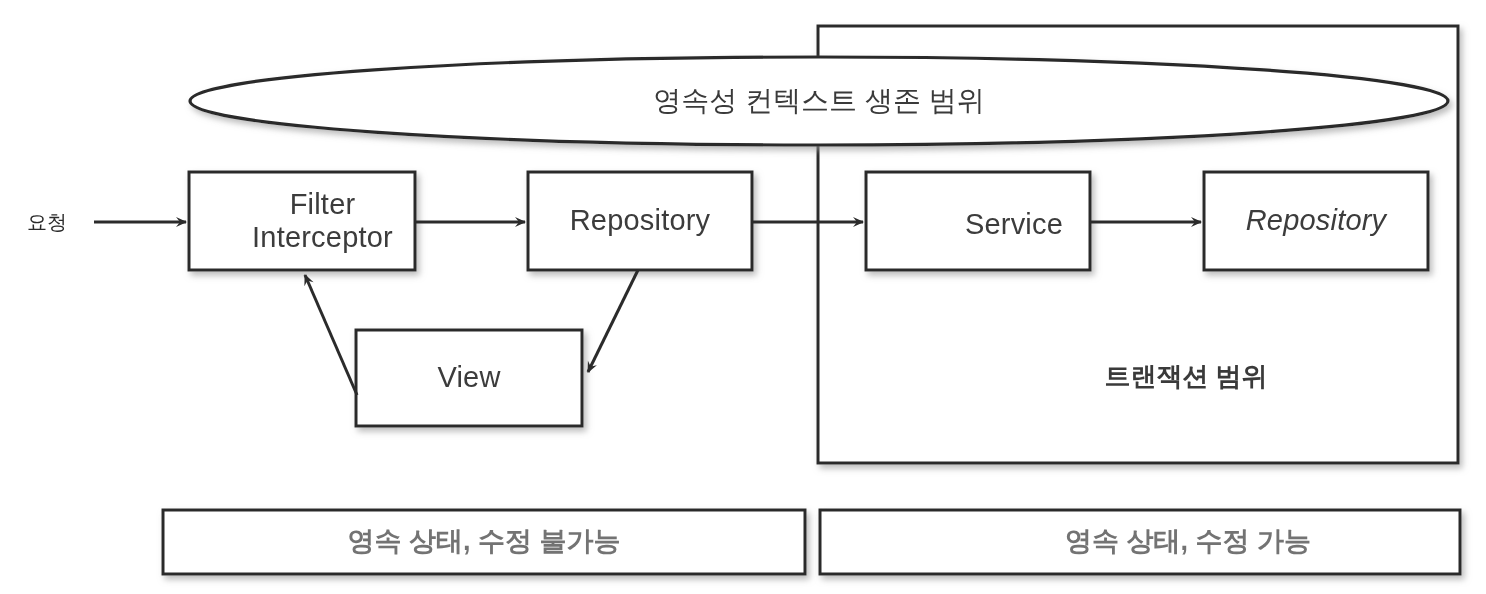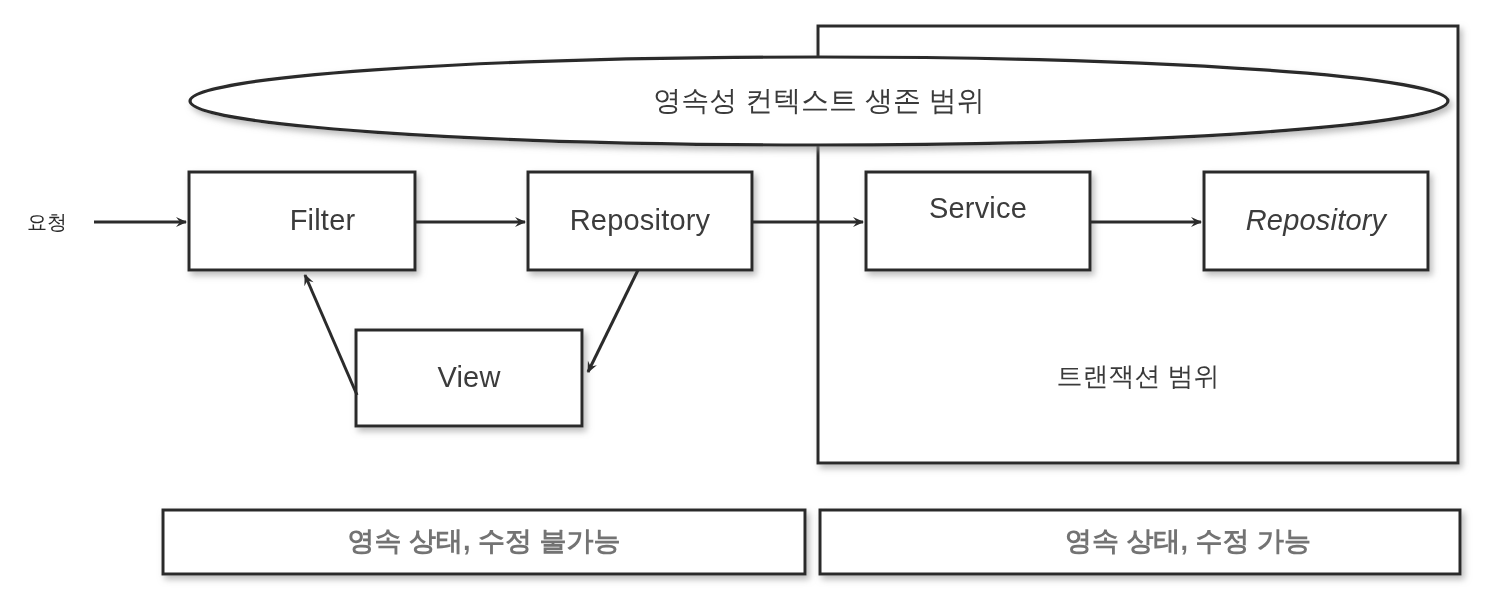--- a/index.html
+++ b/index.html
@@ -88,29 +88,30 @@
     <line x1="357" y1="395" x2="305" y2="275" stroke="#2b2b2b" stroke-width="3" marker-end="url(#arrowHead)"></line>
 
     <rect x="163" y="510" width="642" height="64" fill="#ffffff" stroke="#2b2b2b" stroke-width="3" filter="url(#softShadow)"></rect>
     <rect x="820" y="510" width="640" height="64" fill="#ffffff" stroke="#2b2b2b" stroke-width="3" filter="url(#softShadow)"></rect>
   </svg>
 
   <div class="node-label req-label" style="left:8px; top:202px; width:78px; height:40px;">요청</div>
 
   <div class="node-label scope-title" style="left:419px; top:81px; width:800px; height:40px;">영속성 컨텍스트 생존 범위</div>
 
-  <div class="node-label tx-label" style="left:938px; top:358px; width:400px; height:38px;">트랜잭션 범위</div>
+  <div class="node-label tx-label" style="left:986px; top:358px; width:400px; height:38px;font-weight:bold;">트랜잭션 범위</div>
 
   <div class="node-label box-label" style="left:189px; top:172px; width:267px; height:98px; flex-direction:column;">
     <span>Filter</span>
+    <span>Interceptor</span>
   </div>
 
   <div class="node-label box-label" style="left:528px; top:172px; width:224px; height:98px;">Repository</div>
 
-  <div class="node-label box-label" style="left:866px; top:160px; width:224px; height:98px;">Service</div>
+  <div class="node-label box-label" style="left:866px; top:176px; width:224px; height:98px;padding-left:36px;">Service</div>
 
   <div class="node-label box-label" style="left:1204px; top:172px; width:224px; height:98px;font-style:italic;">Repository</div>
 
   <div class="node-label box-label" style="left:356px; top:330px; width:226px; height:96px;">View</div>
 
   <div class="node-label bar-label" style="left:163px; top:510px; width:642px; height:64px;">영속 상태, 수정 불가능</div>
 
   <div class="node-label bar-label" style="left:820px; top:510px; width:640px; height:64px;margin-left:48px;">영속 상태, 수정 가능</div>
 
 </div>

